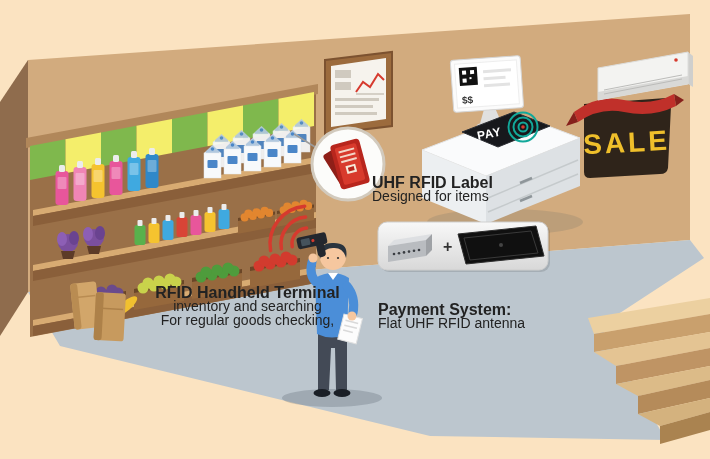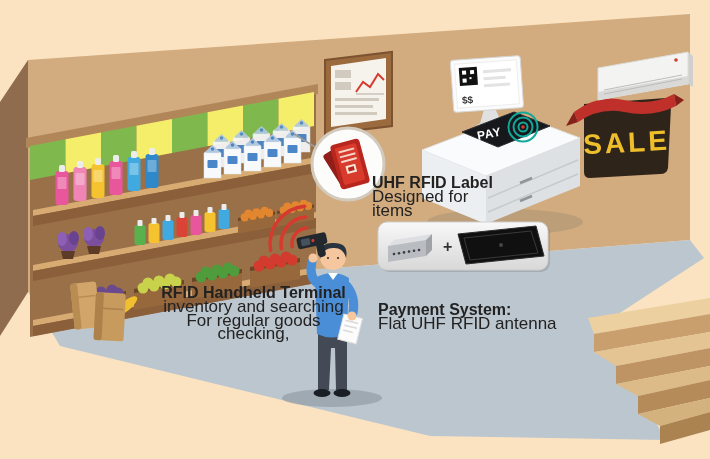--- a/index.html
+++ b/index.html
@@ -1,21 +1,21 @@
 <!DOCTYPE html>
 <html><head>
 <meta charset="utf-8">
 <style>
   html,body{margin:0;padding:0;}
   .stage{position:relative;width:710px;height:459px;background:#fbe3c1;overflow:hidden;
          font-family:"Liberation Sans",sans-serif;}
   .stage svg{position:absolute;left:0;top:0;}
   .label{position:absolute;color:#222;}
   .label .title{font-weight:bold;font-size:16px;line-height:14px;}
-  .label .line{font-size:17px;line-height:13.5px;}
+  .label .line{font-size:14px;line-height:13.5px;}
   .label.center{text-align:center;}
 </style>
 </head>
 <body>
 
 <div class="stage">
 <svg width="710" height="459" viewBox="0 0 710 459">
   <defs>
     <linearGradient id="panelGrad" x1="0" y1="0" x2="0" y2="1">
       <stop offset="0" stop-color="#f8f8f8"></stop>
@@ -326,21 +326,21 @@
       <path d="M270.6,250.6 A38,38 0 0 1 304.7,206.2"></path>
     </g>
   </g>
 </svg>
 
 <div class="label" style="left:372px;top:176px;width:130px;">
   <div class="title">UHF RFID Label</div>
   <div class="line">Designed for items</div>
 </div>
 
-<div class="label center" style="left:156px;top:286px;width:195px;">
+<div class="label center" style="left:150px;top:286px;width:195px;">
   <div class="title">RFID Handheld Terminal</div>
   <div class="line">inventory and searching</div>
   <div class="line">For regular goods checking,</div>
 </div>
 
 <div class="label" style="left:378px;top:272px;width:190px;margin-top:31px;">
   <div class="title">Payment System:</div>
   <div class="line">Flat UHF RFID antenna</div>
 </div>
 </div>

